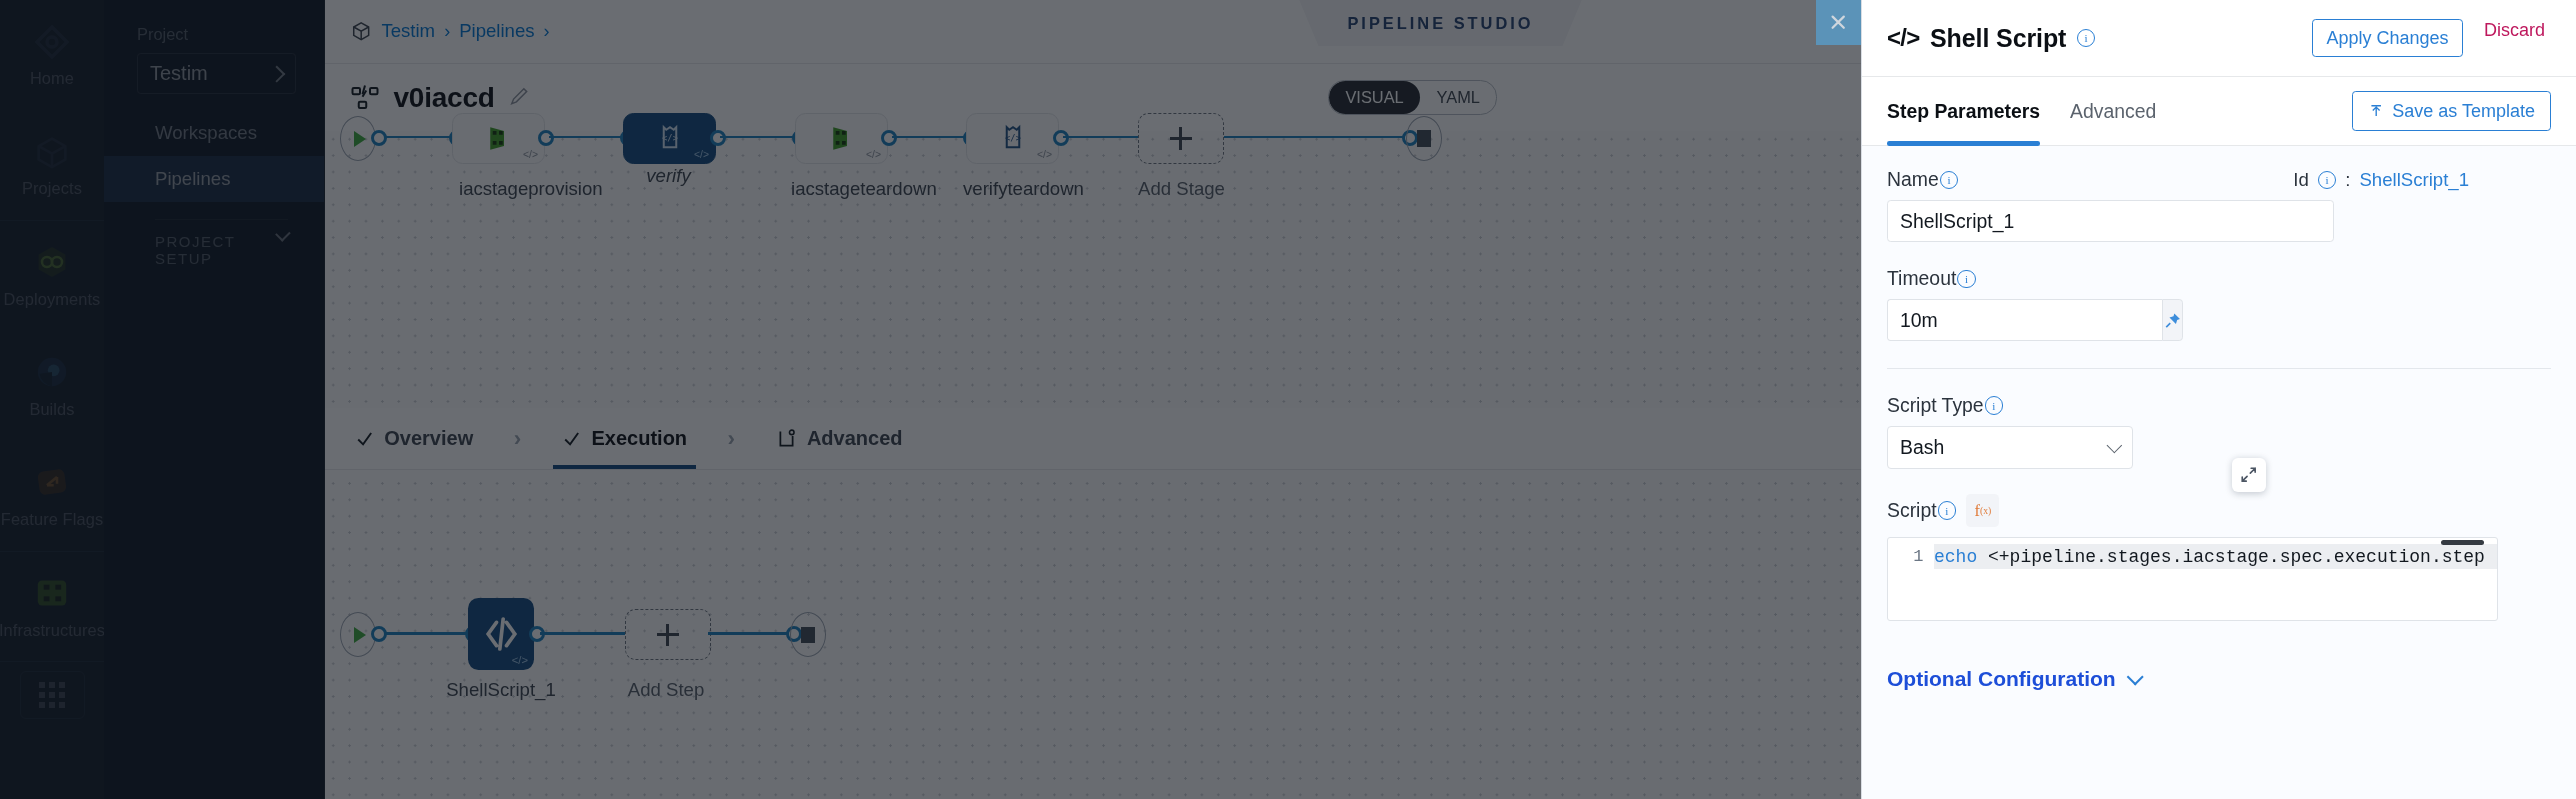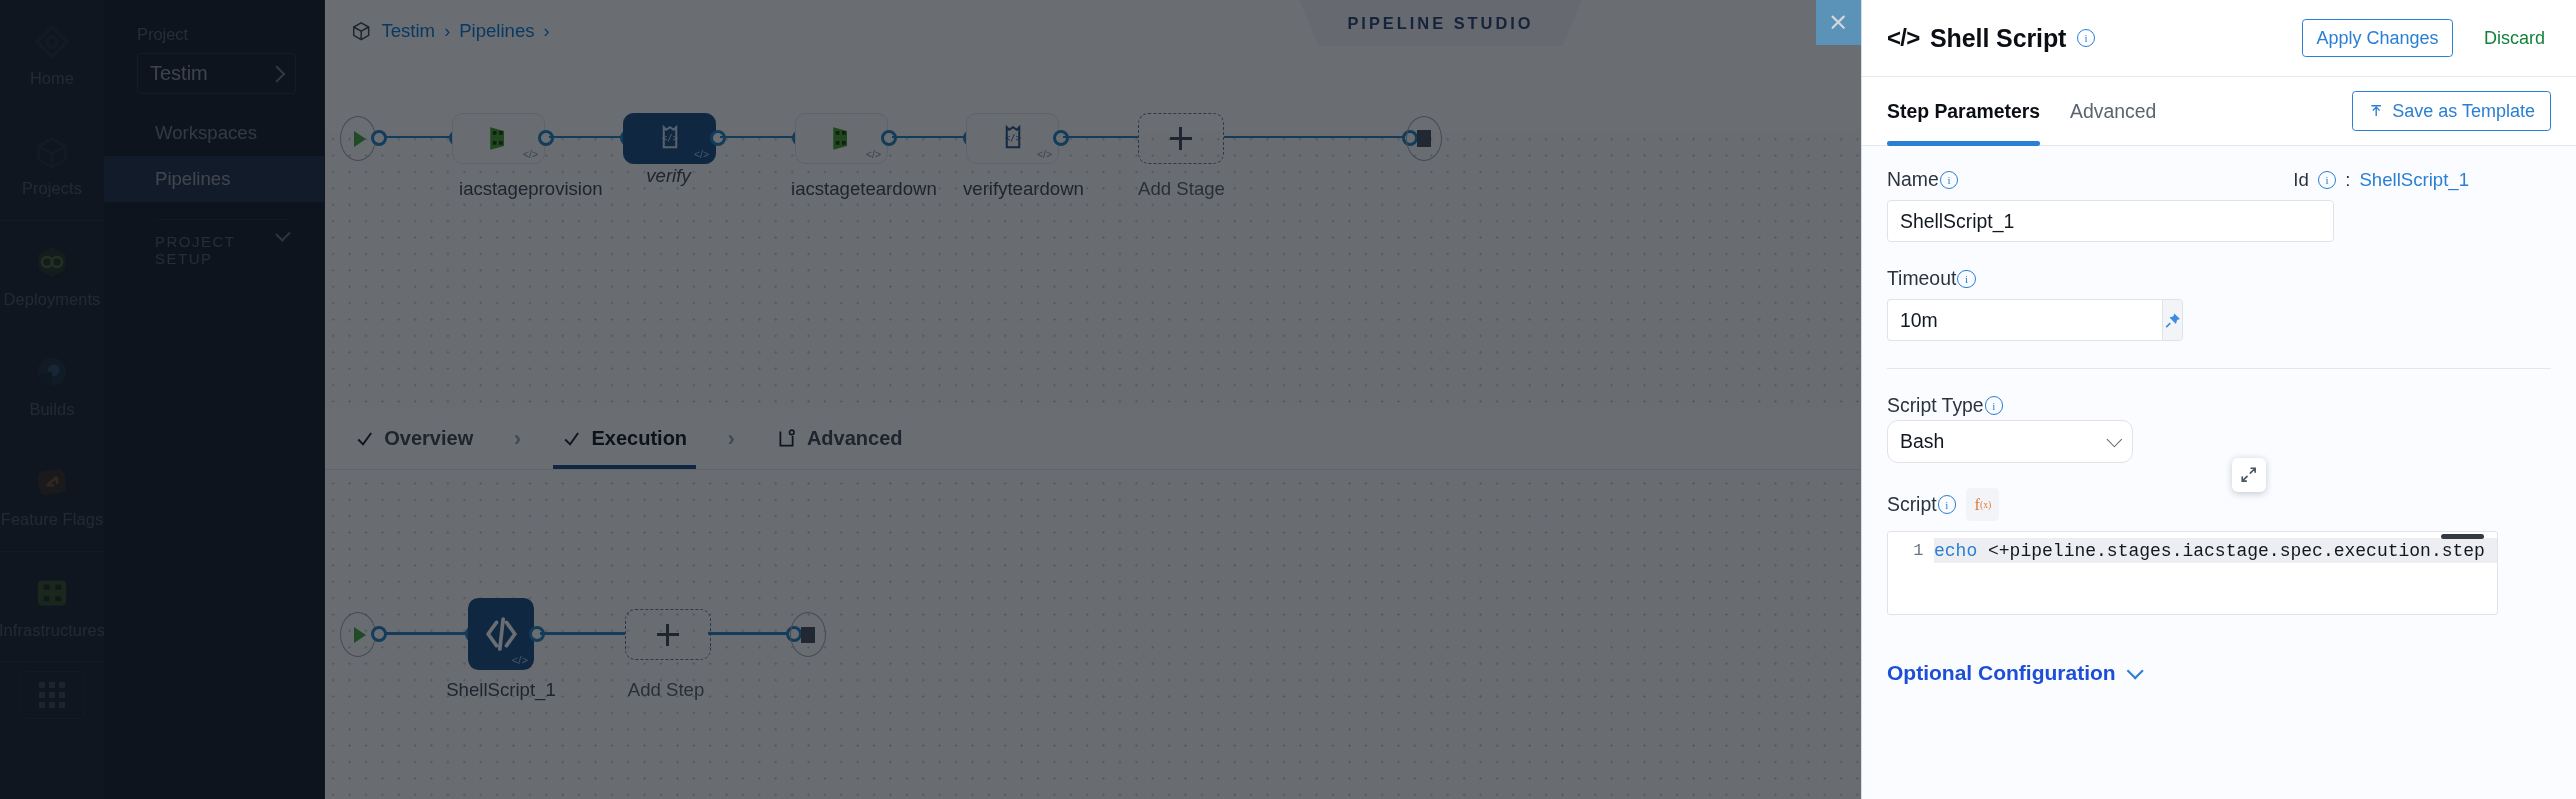--- a/index.html
+++ b/index.html
@@ -179,26 +179,26 @@
     padding:0 25px 0 25px;box-sizing:border-box;border-bottom:0.7px solid #e6e8ea;
   }
   .p-title{display:flex;align-items:center;gap:10.4px;}
   .codeglyph{font-size:24px;color:#0b0f14;font-weight:bold;letter-spacing:-0.7px;}
   .p-title h2{margin:0;font-size:25px;color:#0b0f14;font-weight:bold;letter-spacing:-0.1px;}
   .info{
     width:16.4px;height:16.4px;border:1.5px solid #2a7fd4;border-radius:50%;color:#2a7fd4;
     font-size:11.2px;display:inline-flex;align-items:center;justify-content:center;
     font-family:"Liberation Serif",serif;flex:0 0 auto;cursor:pointer;
   }
-  .p-head-actions{margin-left:auto;display:flex;align-items:center;gap:25px;}
+  .p-head-actions{margin-left:auto;display:flex;align-items:flex-start;gap:15px;}
   .btn-outline{
     border:0.7px solid #2a7fd4;color:#2a7fd4;background:#fff;border-radius:3.7px;
     font-size:18px;padding:7.5px 13.4px;cursor:pointer;font-family:"Liberation Sans",sans-serif;
   }
-  .btn-link{color:#15803d;font-size:18px;background:none;border:none;cursor:pointer;font-family:"Liberation Sans",sans-serif;}
+  .btn-link{color:#be185d;font-size:18px;background:none;border:none;cursor:pointer;font-family:"Liberation Sans",sans-serif;}
 
   .p-tabs{
     height:69px;background:#fff;display:flex;align-items:center;padding:0 25px;box-sizing:border-box;
     border-bottom:0.7px solid #e6e8ea;position:relative;
   }
   .ptab{font-size:19.4px;color:#5b636d;height:69px;display:flex;align-items:center;margin-right:30px;cursor:pointer;position:relative;}
   .ptab.on{color:#0b0f14;font-weight:bold;}
   .ptab.on:after{content:"";position:absolute;left:0;right:0;bottom:0;height:4.5px;background:#2a7fd4;border-radius:2.2px;}
   .tmpl-btn{
     margin-left:auto;border:0.7px solid #2a7fd4;color:#2a7fd4;background:#fff;border-radius:3.7px;
@@ -219,21 +219,21 @@
   .timeoutwrap input{
     flex:1;height:42px;border:0.7px solid #dfe3e8;border-right:none;border-radius:3.7px 0 0 3.7px;background:#fff;
     font-size:19.4px;color:#12181f;padding:12px 12px;box-sizing:border-box;font-family:"Liberation Sans",sans-serif;
   }
   .pinbtn{
     width:39px;border:0.7px solid #dfe3e8;border-radius:0 3.7px 3.7px 0;background:#f2f4f8;
     display:flex;align-items:center;justify-content:center;cursor:pointer;
   }
   .hr{height:0.7px;background:#e3e7ec;margin:27px 0 0 0;}
   .mt36{margin-top:25px;}
-  .selwrap{margin-top:3px;width:246px;height:43px;border:0.7px solid #dfe3e8;border-radius:11px;background:#fff;
+  .selwrap{margin-top:9px;width:246px;height:43px;border:0.7px solid #dfe3e8;border-radius:4px;background:#fff;
     display:flex;align-items:center;justify-content:space-between;padding:0 12px;box-sizing:border-box;cursor:pointer;}
   .selwrap span{font-size:19.4px;color:#12181f;}
   .caret{width:9.7px;height:9.7px;border-right:1.9px solid #5b636d;border-bottom:1.9px solid #5b636d;transform:rotate(45deg);margin-top:-4.5px;}
   .fxbtn{
     margin-left:10.4px;width:33px;height:33px;background:#f2f4f8;border-radius:4.5px;border:none;
     color:#e07b39;font-size:16.4px;font-family:"Liberation Serif",serif;cursor:pointer;
     display:flex;align-items:center;justify-content:center;
   }
   .fxbtn sub{font-size:9.7px;}
   .editor{
@@ -382,20 +382,41 @@
         <a>Testim</a>
         <span class="crumb-sep">›</span>
         <a>Pipelines</a>
         <span class="crumb-sep">›</span>
       </div>
       <div class="studio-badge">
         <span>PIPELINE STUDIO</span>
       </div>
     </div>
 
+    <div class="subbar">
+      <div class="pipe-title">
+        <svg class="gico" viewBox="0 0 24 24">
+          <g fill="none" stroke="#11181f" stroke-width="1.6">
+            <rect x="2" y="4" width="6" height="5" rx="1"></rect>
+            <rect x="16" y="4" width="6" height="5" rx="1"></rect>
+            <rect x="7" y="15" width="6" height="5" rx="1"></rect>
+            <path d="M10 9 L12 2"></path>
+              <path d="M10 11 L13 6"></path>
+          </g>
+        </svg>
+        <h1>v0iaccd</h1>
+        <svg class="pencil" viewBox="0 0 24 24">
+          <path d="M4 19 L6 14 L17 3 L20 6 L9 17 Z" fill="none" stroke="#8b929b" stroke-width="1.6"></path>
+        </svg>
+      </div>
+      <div class="vy-toggle">
+        <b>VISUAL</b>
+        <i>YAML</i>
+      </div>
+    </div>
 
     <div class="canvas">
 
       <div class="row" style="top:0;height:224px;">
         <div class="startcap" style="left:15px;top:-15px;">
           <div class="play-tri"></div>
         </div>
         <div class="port" style="left:46px;top:-1.5px;"></div>
         <div class="nodeline" style="left:60px;top:5.2px;width:69px;"></div>
         <div class="port" style="left:124px;top:-1.5px;"></div>

